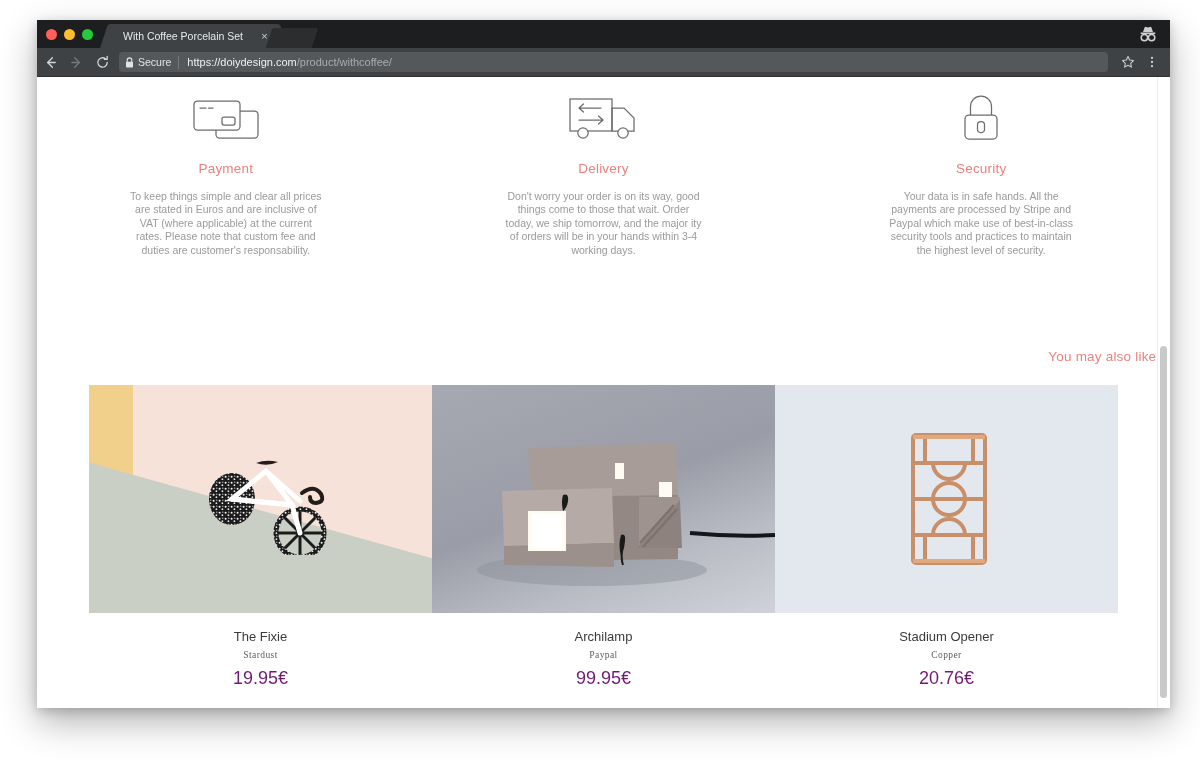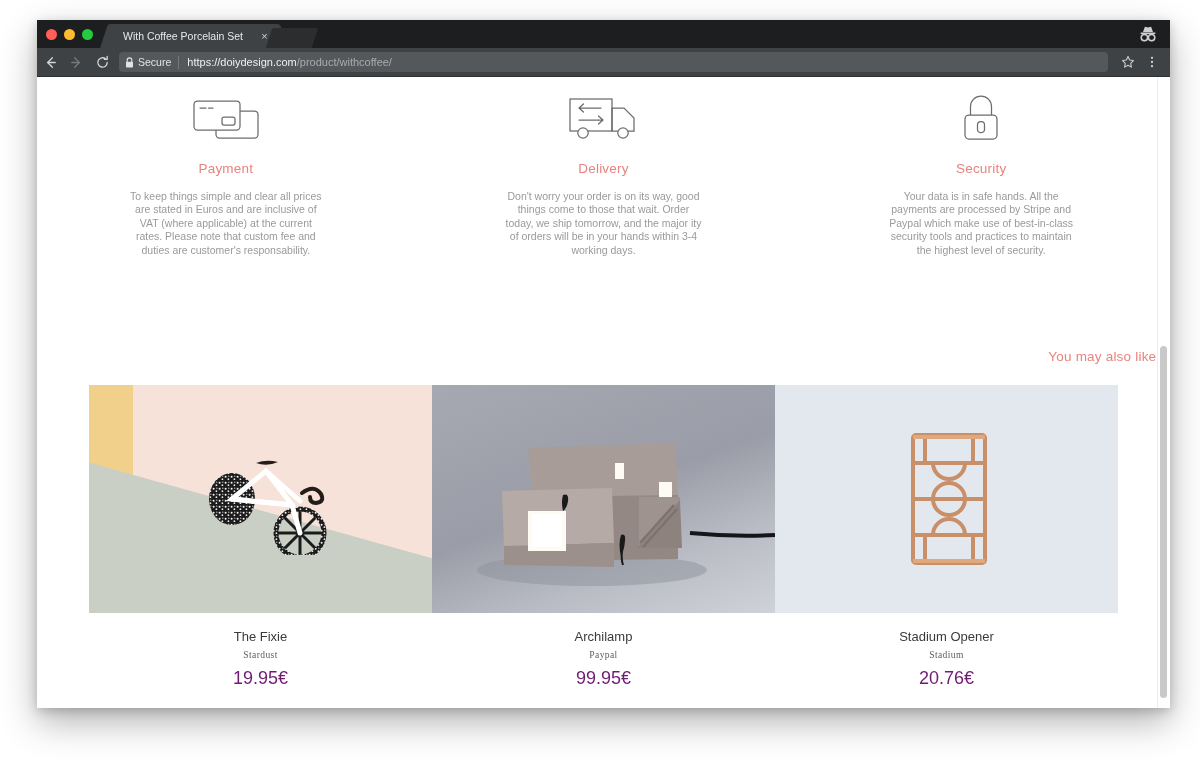--- a/index.html
+++ b/index.html
@@ -434,21 +434,21 @@
               <path d="M158 78 a16 16 0 0 0 32 0"></path>
               <path d="M158 150 a16 16 0 0 1 32 0"></path>
             </g>
             <g fill="#e0a87e">
               <rect x="138" y="50" width="72" height="4"></rect>
               <rect x="138" y="174" width="72" height="4"></rect>
             </g>
           </svg>
         </div>
         <div class="product-name">Stadium Opener</div>
-        <div class="product-variant">Stadium</div>
+        <div class="product-variant">Copper</div>
         <div class="product-price">20.76€</div>
       </div>
 
     </div>
 
     <div id="scrollbar-track">
       <div id="scrollbar-thumb"></div>
     </div>
 
   </div>

